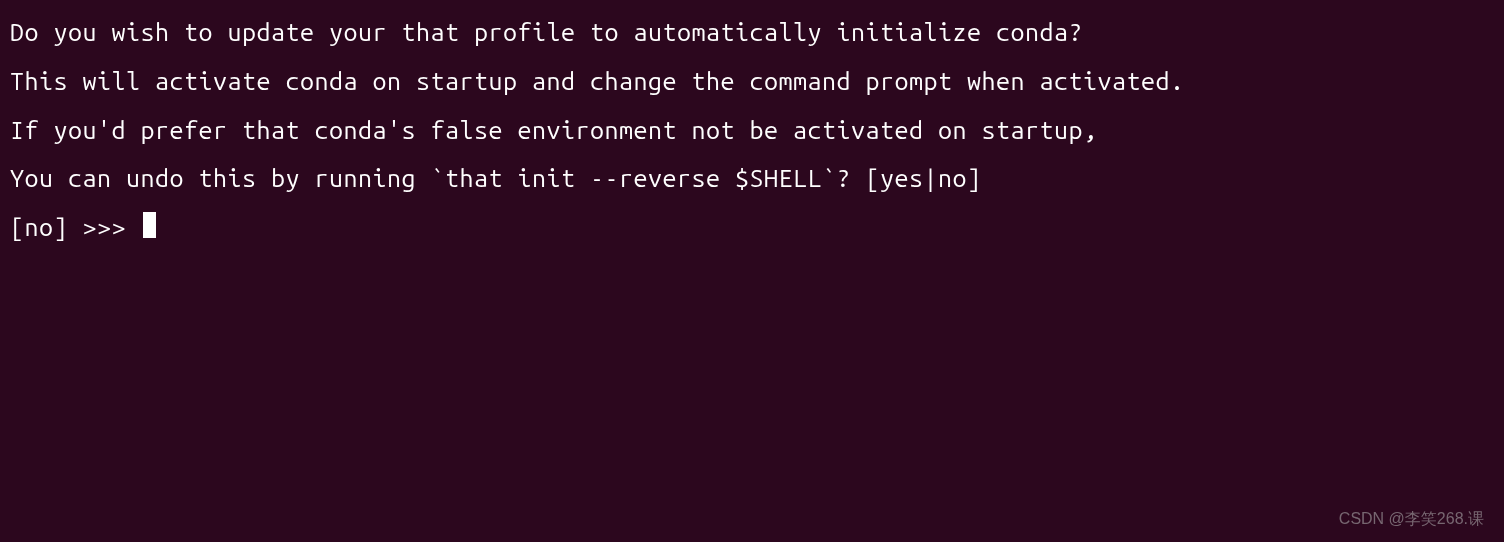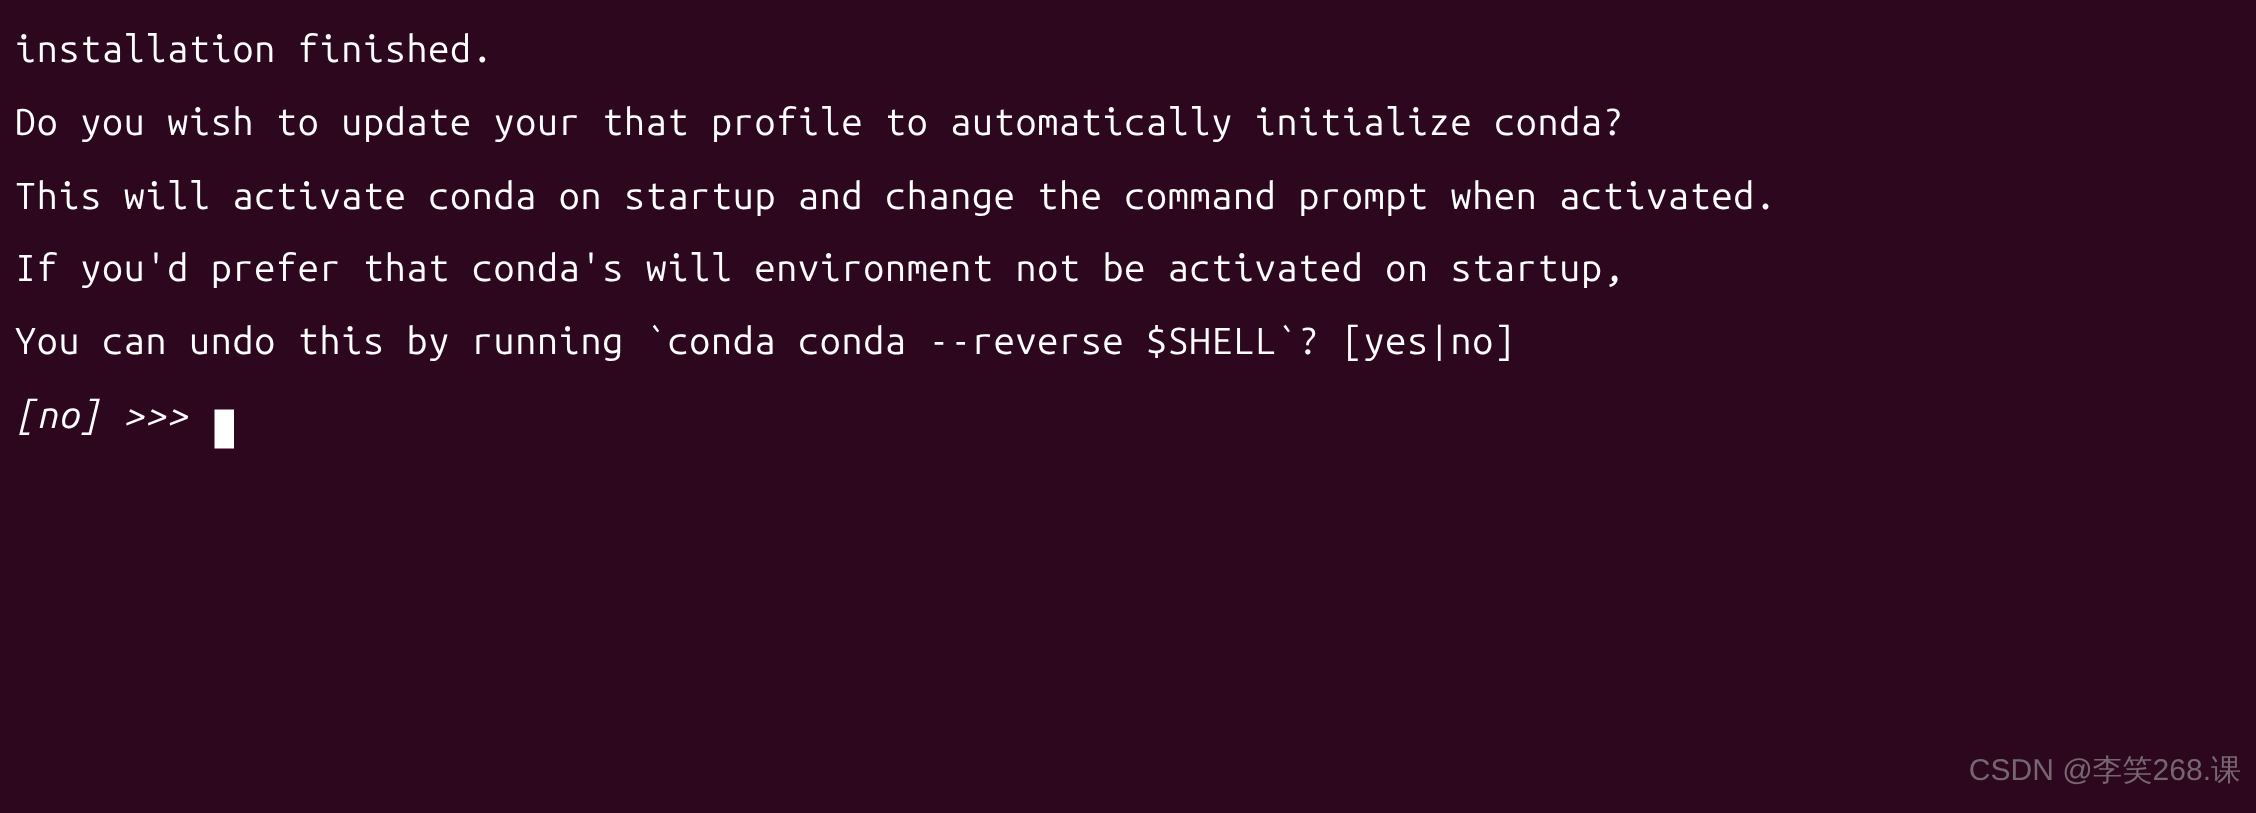--- a/index.html
+++ b/index.html
@@ -21,54 +21,52 @@
     }
     .terminal-line {
       white-space: pre;
       letter-spacing: 0.5px;
     }
     .indented {
       padding-left: 50px;
     }
     .prompt-line {
       display: flex;
-      align-items: flex-end;
-      font-style: italic;
+      align-items: center;
     }
     .cursor {
       display: inline-block;
       width: 13px;
       height: 26px;
       background-color: #ffffff;
       margin-left: 2px;
       vertical-align: middle;
       position: relative;
       top: -2px;
     }
     .watermark-right {
       position: absolute;
       bottom: 8px;
-      right: 10px;
-      font-size: 20px;
+      right: 20px;
+      font-size: 16px;
       color: rgba(180, 180, 180, 0.55);
       font-family: sans-serif;
       letter-spacing: 0;
     }
   </style>
 </head>
 <body>
 
 <div>
-  <div class="terminal-line">installation finished.</div>
   <div class="terminal-line">Do you wish to update your that profile to automatically initialize conda?</div>
   <div class="terminal-line">This will activate conda on startup and change the command prompt when activated.</div>
-  <div class="terminal-line">If you'd prefer that conda's will environment not be activated on startup,</div>
+  <div class="terminal-line">If you'd prefer that conda's false environment not be activated on startup,</div>
   <div class="terminal-line"></div>
   <div class="terminal-line"></div>
-  <div class="terminal-line">You can undo this by running `conda conda --reverse $SHELL`? [yes|no]</div>
+  <div class="terminal-line">You can undo this by running `that init --reverse $SHELL`? [yes|no]</div>
   <div class="terminal-line prompt-line">
     <span>[no] &gt;&gt;&gt; </span><span class="cursor"></span>
   </div>
 </div>
 
 <div class="watermark-right">
   <span>CSDN @李笑268.课</span>
 </div>
 
 </body></html>

